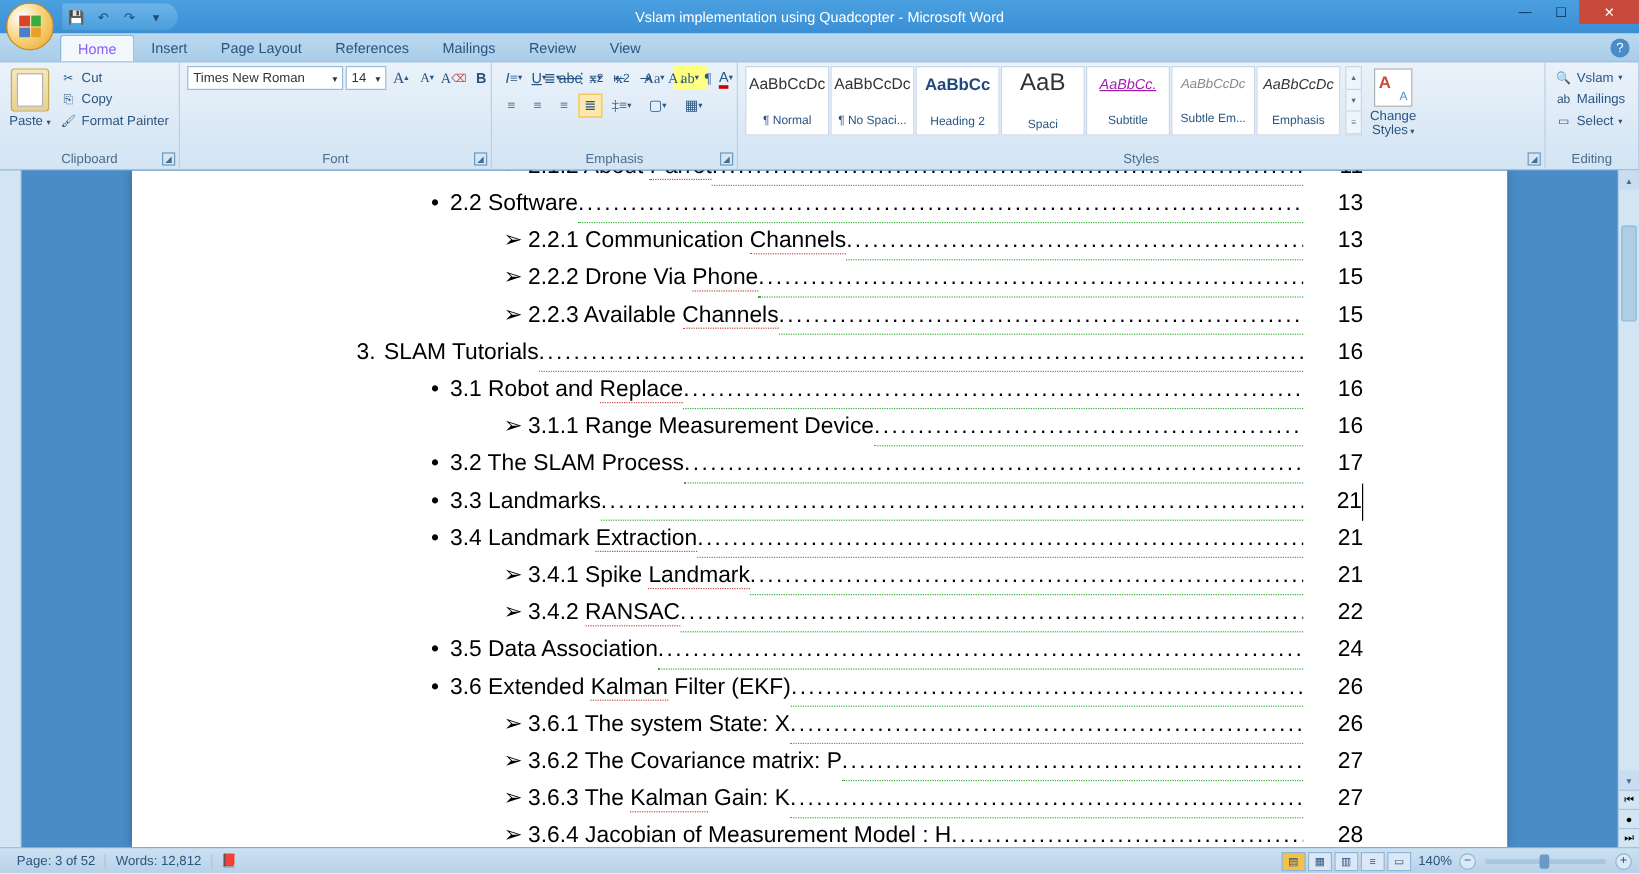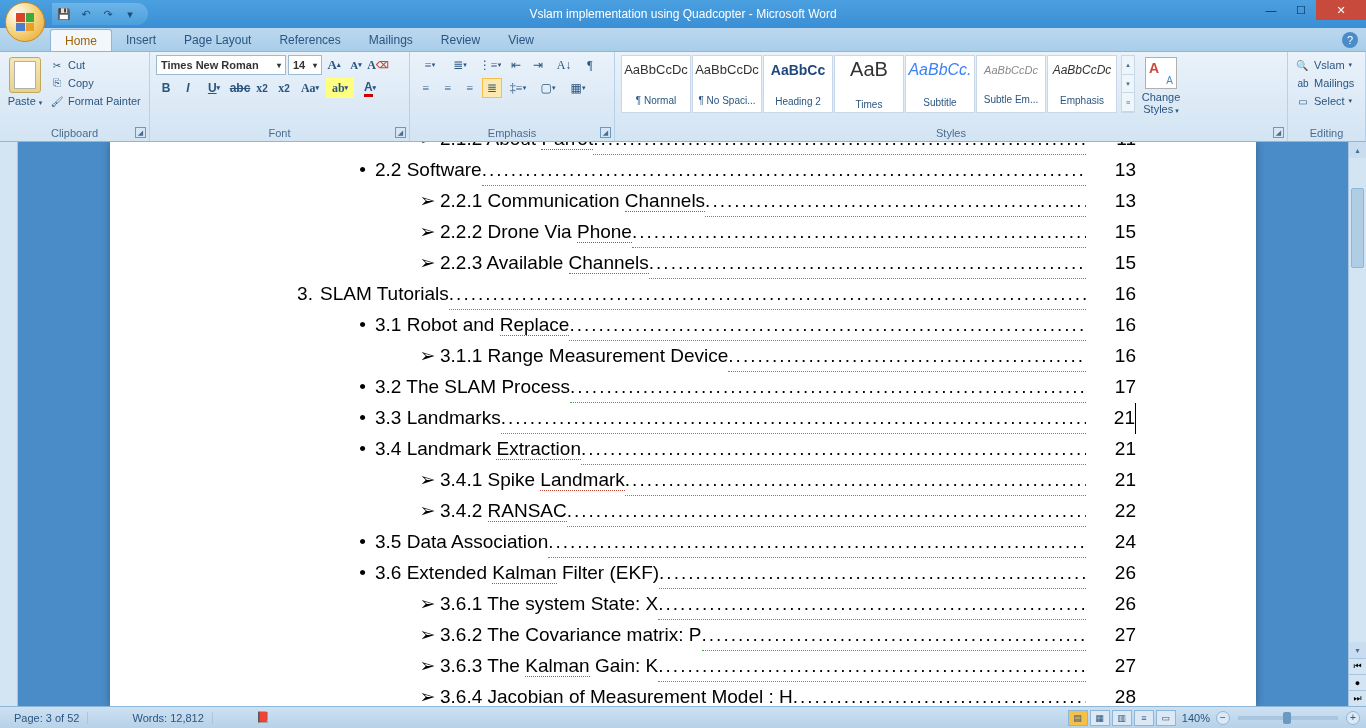--- a/index.html
+++ b/index.html
@@ -14,21 +14,21 @@
 .qat-ico { width: 16px; height: 16px; display:flex;align-items:center;justify-content:center;font-size:11px;color:#1a4d7a; }
 .title-text { position: absolute; left: 50%; transform: translateX(-50%); color: #fff; font-size: 12px; }
 .winbtns { position: absolute; right: 0; top: 0; display: flex; }
 .winbtn { width: 30px; height: 20px; display: flex; align-items: center; justify-content: center; font-size: 11px; color: #fff; }
 .winbtn.close { background: #c74a3c; width: 50px; }
 .winbtn.min, .winbtn.max { color: #0a2a44; }
 
 
 .tabstrip { height: 24px; background: linear-gradient(#bcd8ef,#a9cde9); display: flex; align-items: flex-end; padding-left: 50px; position: relative; border-bottom: 1px solid #8db6d9; }
 .tab { padding: 4px 14px 3px; font-size: 12px; color: #2a5580; cursor: pointer; }
-.tab.active { background: #f2f7fc; border: 1px solid #8db6d9; border-bottom: none; border-radius: 3px 3px 0 0; color: #a16207; }
+.tab.active { background: #f2f7fc; border: 1px solid #8db6d9; border-bottom: none; border-radius: 3px 3px 0 0; color: #8b5cf6; }
 .help-ico { position: absolute; right: 8px; top: 4px; width: 16px; height: 16px; border-radius: 50%; background: #4a8cc8; color: #fff; font-size: 11px; display:flex;align-items:center;justify-content:center; }
 
 
 .ribbon { height: 90px; background: linear-gradient(#eaf2fa,#d3e4f3); border-bottom: 1px solid #8db6d9; display: flex; }
 .group { border-right: 1px solid #b7d1e8; padding: 3px 6px 0; display: flex; flex-direction: column; position: relative; }
 .group-label { position: absolute; bottom: 2px; left: 0; right: 0; text-align: center; font-size: 11px; color: #4a6d8f; }
 .group-dlg { position: absolute; bottom: 3px; right: 3px; width: 11px; height: 11px; border: 1px solid #6a99c2; font-size: 7px; display:flex;align-items:center;justify-content:center;color:#4a6d8f; }
 .group-body { display: flex; gap: 4px; flex: 1; align-items: flex-start; }
 
 
@@ -38,33 +38,33 @@
 .clip-list { display:flex;flex-direction:column;gap:2px;padding-top:2px; }
 .clip-item { display:flex;align-items:center;gap:4px;font-size:11px;color:#2a5580;padding:1px 2px; }
 .mini-ico { width:14px;height:14px;display:inline-flex;align-items:center;justify-content:center;font-size:10px; }
 
 
 .font-row { display:flex;gap:2px;align-items:center; }
 .combo { height: 20px; background:#fff;border:1px solid #9bbad6;font-size:11px;display:flex;align-items:center;padding:0 4px;color:#333; }
 .combo.font{width:130px;} .combo.size{width:34px;}
 .rb-btn { width:20px;height:20px;border:1px solid transparent;display:flex;align-items:center;justify-content:center;font-size:12px;color:#2a5580;font-family:"Times New Roman",serif; }
 .rb-btn.wide{width:28px;}
-.font-tools { display:flex;flex-direction:column;gap:3px;font-weight:bold; }
+.font-tools { display:flex;flex-direction:row;gap:3px; }
 
 
 .para-tools{display:flex;flex-direction:column;gap:3px;}
 
 
 .gallery { display:flex;gap:1px;height:62px;align-items:flex-start; }
 .style-item { width:70px;height:58px;border:1px solid #c8d8e8;background:#fff;display:flex;flex-direction:column;align-items:center;justify-content:center;padding:2px;font-size:10px;color:#2a5580; }
 .style-preview { font-size:13px;color:#333;margin-bottom:18px; }
 .style-preview.h1{color:#1f497d;font-size:15px;font-weight:bold;} 
 .style-preview.h2{color:#1f497d;font-size:14px;font-weight:bold;}
 .style-preview.title{color:#333;font-size:20px;}
-.style-preview.subtitle{color:#3b82f6;font-style:italic;font-size:16px;}
+.style-preview.subtitle{color:#a21caf;font-style:italic;font-size:12px;text-decoration:underline;}
 .style-preview.subtle{color:#888;font-style:italic;font-size:11px;}
 .style-preview.emphasis{color:#333;font-style:italic;font-size:12px;}
 .gal-scroll{width:14px;height:58px;border:1px solid #c8d8e8;background:#eef5fb;display:flex;flex-direction:column;}
 .gal-scroll div{flex:1;border-bottom:1px solid #c8d8e8;display:flex;align-items:center;justify-content:center;font-size:7px;color:#4a6d8f;}
 .change-styles{width:44px;text-align:center;font-size:11px;color:#2a5580;}
 .cs-ico{width:32px;height:32px;margin:2px auto;background:#fff;border:1px solid #b0b0b0;position:relative;}
 .cs-ico::before{content:"A";position:absolute;left:3px;top:2px;font-size:14px;color:#c74a3c;font-weight:bold;}
 .cs-ico::after{content:"A";position:absolute;right:3px;bottom:2px;font-size:10px;color:#4a8cc8;}
 
 
@@ -91,21 +91,21 @@
 .cursor-line{border-right:1px solid #000;}
 
 
 .vscroll { width:18px;background:#d3e4f3;border-left:1px solid #a9c5df;display:flex;flex-direction:column; }
 .vscroll .arr{height:16px;background:#c8ddf0;display:flex;align-items:center;justify-content:center;font-size:8px;color:#4a6d8f;}
 .vscroll .track{flex:1;position:relative;}
 .vscroll .thumb{position:absolute;left:2px;right:2px;top:30px;height:80px;background:#b0cde6;border:1px solid #8db6d9;border-radius:2px;}
 .vscroll .nav{height:16px;border-top:1px solid #a9c5df;display:flex;align-items:center;justify-content:center;font-size:9px;}
 
 
-.statusbar { height: 22px; background: linear-gradient(#cde1f2,#b7d1e8);border-top:1px solid #8db6d9;display:flex;align-items:center;font-size:11px;color:#2a5580;padding:0 6px;gap:36px; }
+.statusbar { height: 22px; background: linear-gradient(#cde1f2,#b7d1e8);border-top:1px solid #8db6d9;display:flex;align-items:center;font-size:11px;color:#2a5580;padding:0 6px; }
 .sb-item{padding:0 8px;border-right:1px solid #a9c5df;}
 .sb-right{margin-left:auto;display:flex;align-items:center;gap:2px;}
 .view-btn{width:20px;height:16px;border:1px solid #8db6d9;background:#dce9f5;display:flex;align-items:center;justify-content:center;font-size:9px;}
 .view-btn.active{background:#f5c04a;}
 .zoom-slider{width:100px;height:4px;background:#a9c5df;position:relative;margin:0 6px;}
 .zoom-slider .zthumb{position:absolute;left:45px;top:-4px;width:8px;height:12px;background:#6a99c2;border-radius:2px;}
 .zoom-btn{width:14px;height:14px;border:1px solid #8db6d9;border-radius:50%;background:#dce9f5;display:flex;align-items:center;justify-content:center;font-size:10px;}
 </style>
 </head>
 <body>
@@ -251,21 +251,21 @@
           <div class="style-item">
             <div class="style-preview ">AaBbCcDc</div>
             <div>¶ No Spaci...</div>
           </div>
           <div class="style-item">
             <div class="style-preview h2">AaBbCc</div>
             <div>Heading 2</div>
           </div>
           <div class="style-item">
             <div class="style-preview title">AaB</div>
-            <div>Times</div>
+            <div>Spaci</div>
           </div>
           <div class="style-item">
             <div class="style-preview subtitle">AaBbCc.</div>
             <div>Subtitle</div>
           </div>
           <div class="style-item">
             <div class="style-preview subtle">AaBbCcDc</div>
             <div>Subtle Em...</div>
           </div>
           <div class="style-item">

